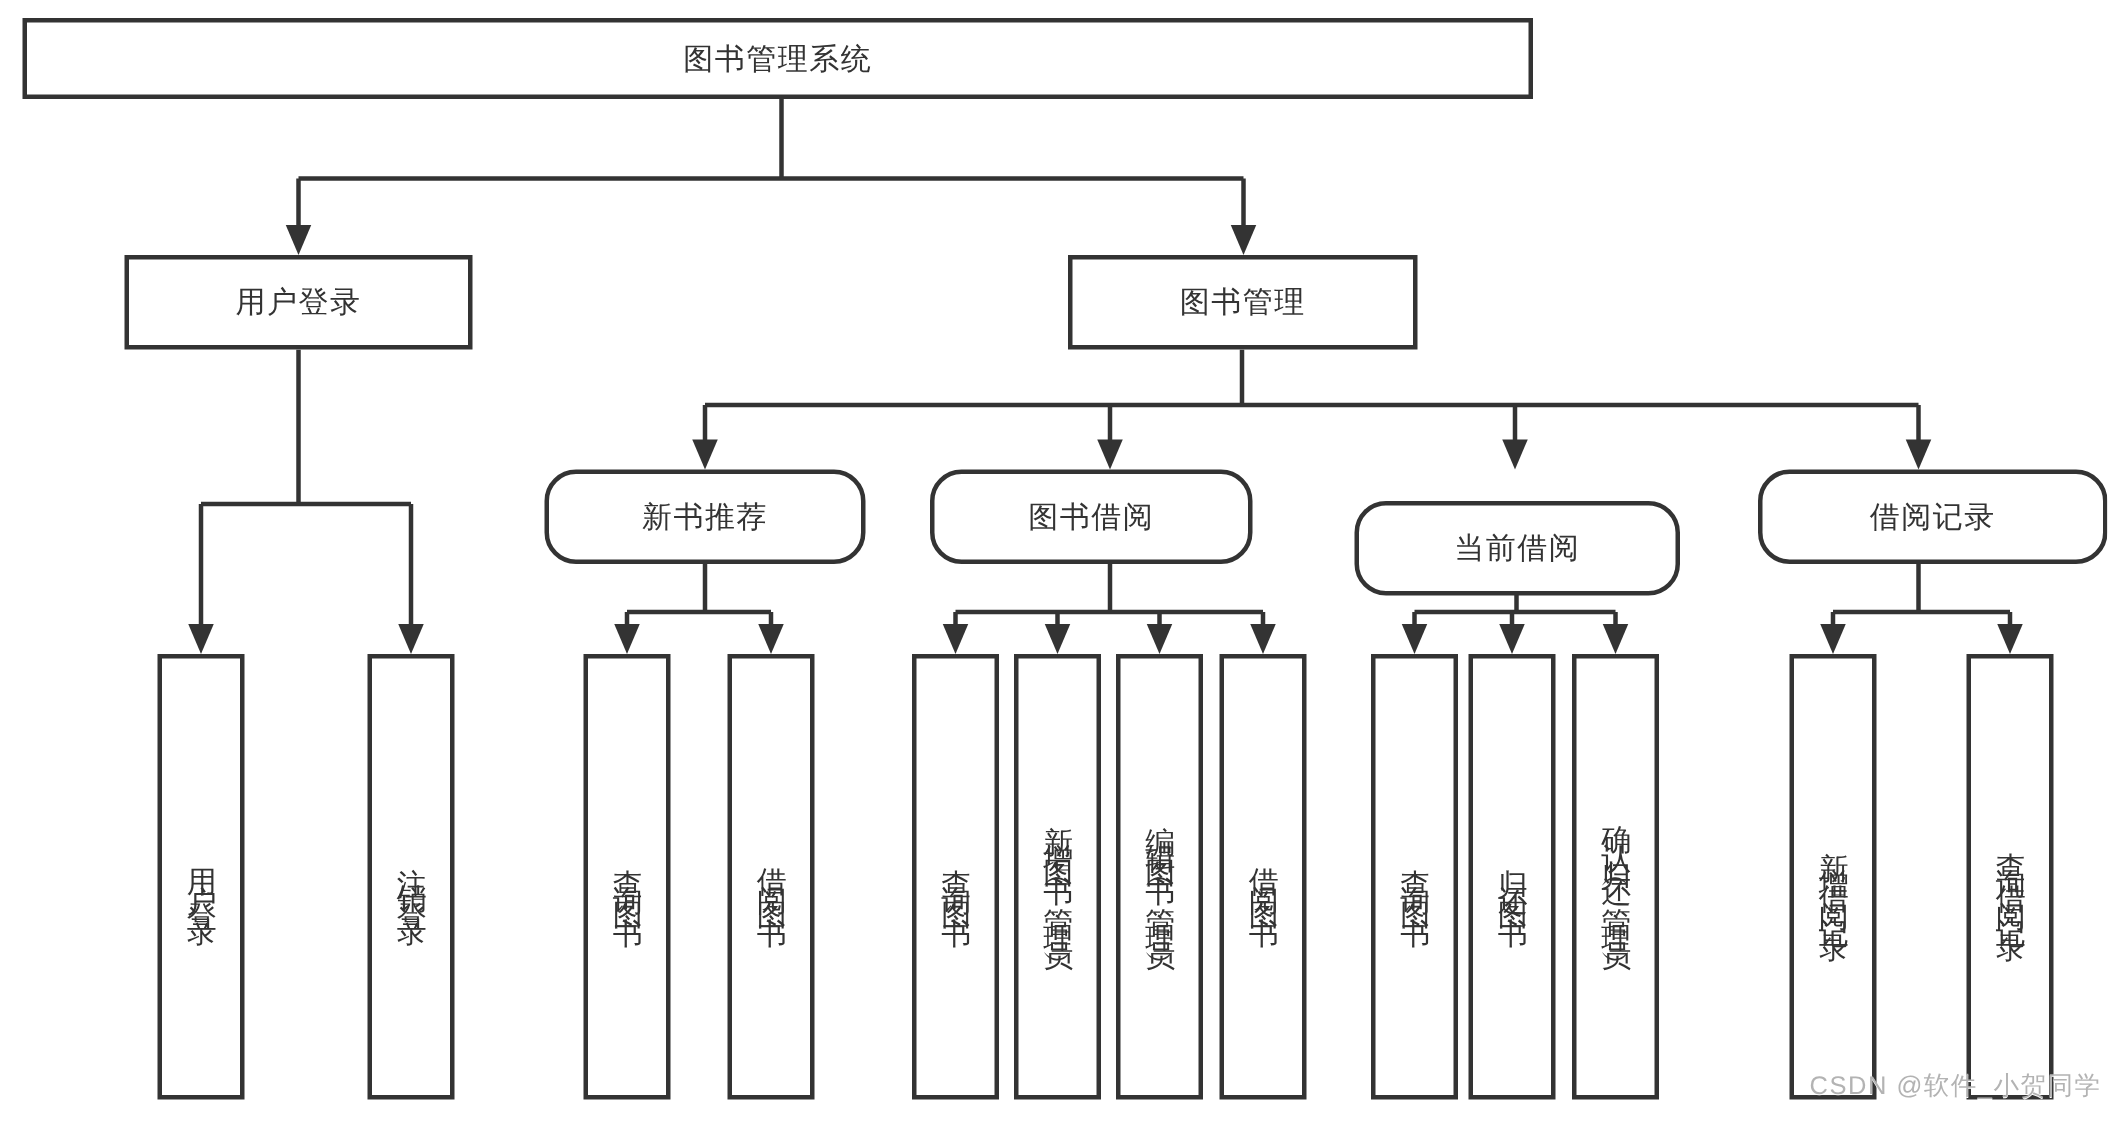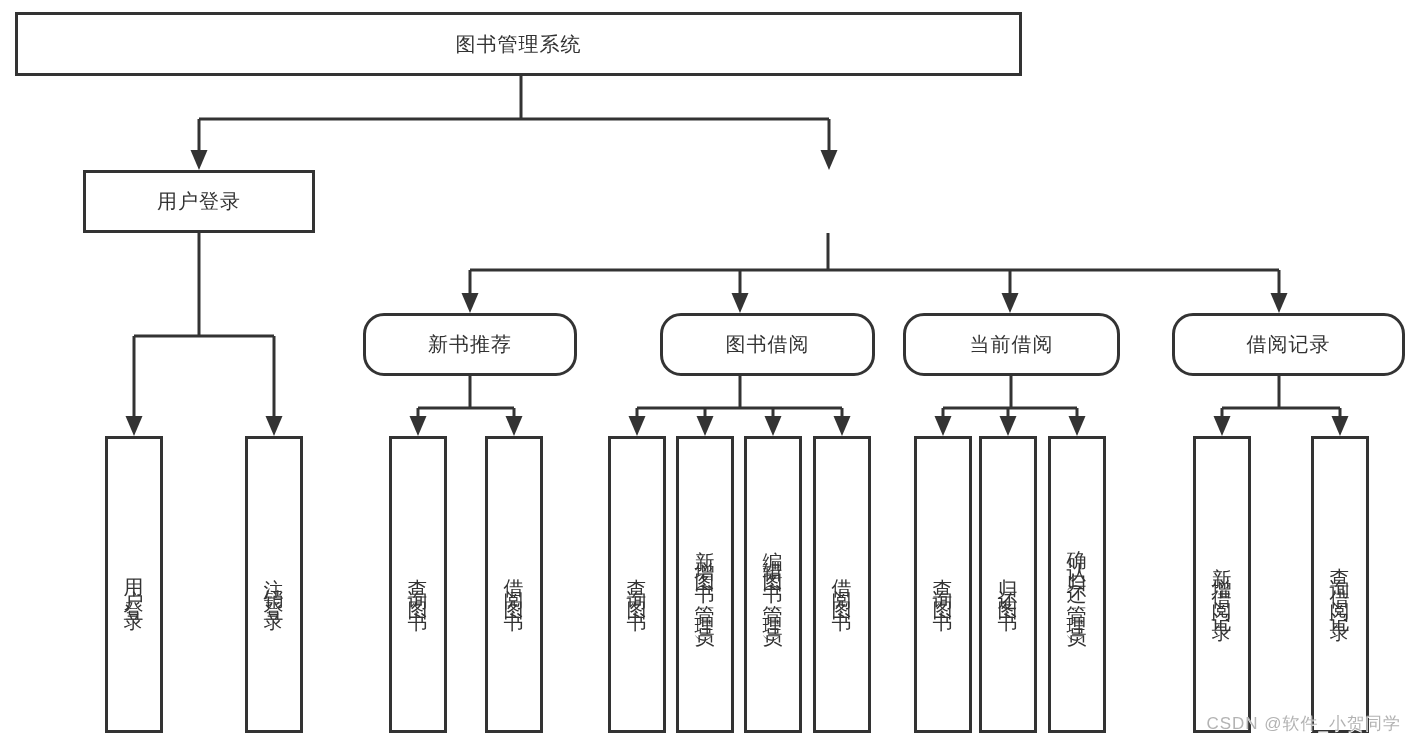--- a/index.html
+++ b/index.html
@@ -22,21 +22,21 @@
     box-sizing:border-box;
     border:3px solid var(--line);
     background:#fff;
     display:flex;
     align-items:center;
     justify-content:center;
     color:var(--text);
     font-size:20px;
     letter-spacing:1px;
   }
-  .root{left:15px;top:12px;width:1007px;height:64px;}
+  .root{left:15px;top:12px;width:1007px;height:54px;}
   .lvl2{top:170px;height:63px;}
   .lvl3{top:313px;height:63px;border-radius:21px;}
   .leaf{top:436px;width:58px;height:297px;}
   .vtext{
     writing-mode:vertical-rl;
     text-orientation:mixed;
     line-height:1;
     letter-spacing:11px;
     font-size:20px;
     white-space:nowrap;
@@ -123,28 +123,31 @@
     </g>
   </svg>
 
   <div class="box root">
     <span>图书管理系统</span>
   </div>
 
   <div class="box lvl2" style="left:83px;width:232px;">
     <span>用户登录</span>
   </div>
+  <div class="box lvl2" style="left:712px;width:233px;">
+    <span>图书管理</span>
+  </div>
 
   <div class="box lvl3" style="left:363px;width:214px;">
     <span>新书推荐</span>
   </div>
-  <div class="box lvl3" style="left:660px;width:215px;">
+  <div class="box lvl3" style="left:620px;width:215px;">
     <span>图书借阅</span>
   </div>
-  <div class="box lvl3" style="left:903px;width:217px;">
+  <div class="box lvl3" style="left:903px;width:217px;margin-top:21px;">
     <span>当前借阅</span>
   </div>
   <div class="box lvl3" style="left:1172px;width:233px;">
     <span>借阅记录</span>
   </div>
 
   <div class="box leaf" style="left:105px;">
     <span class="vtext">用户登录</span>
   </div>
   <div class="box leaf" style="left:245px;">

